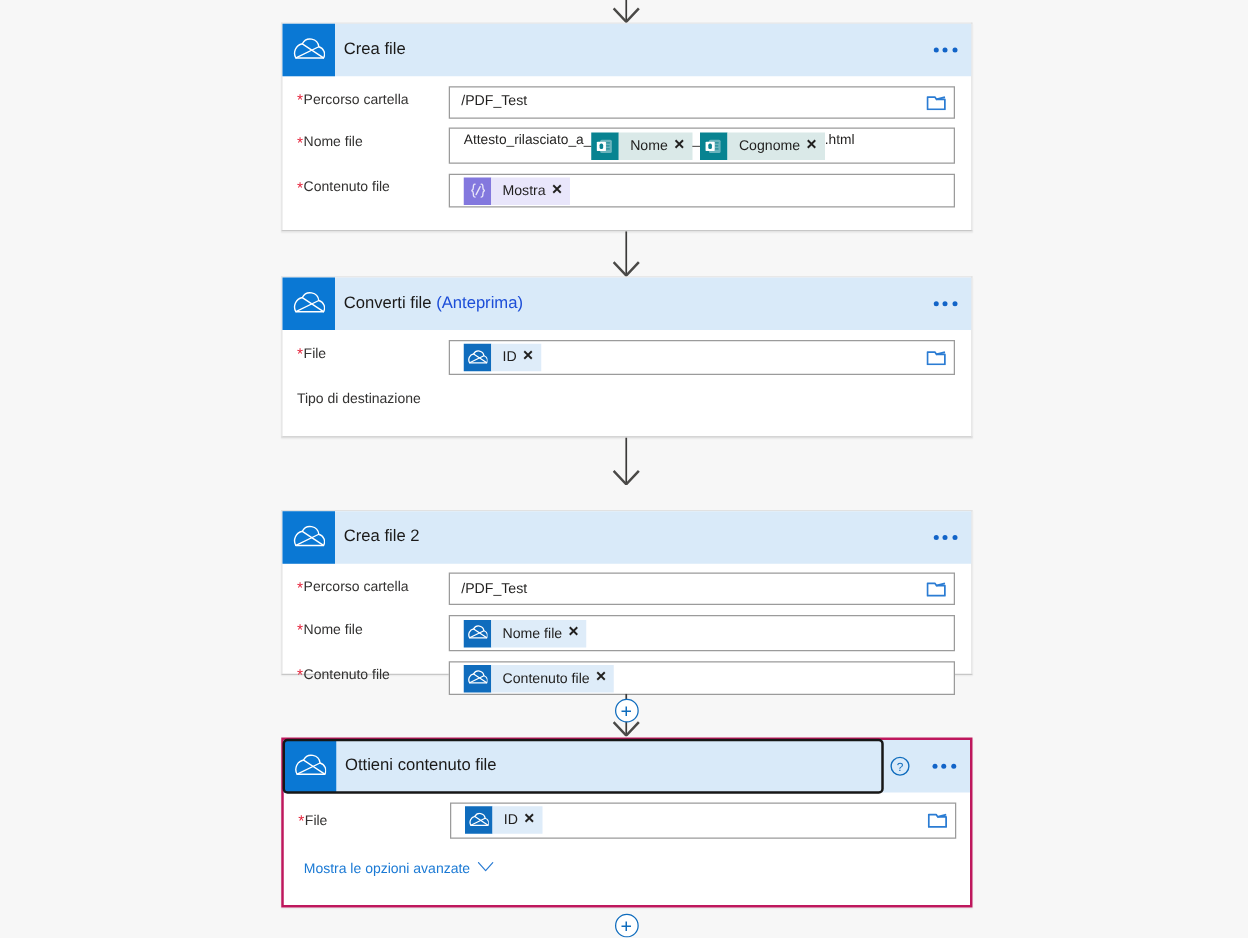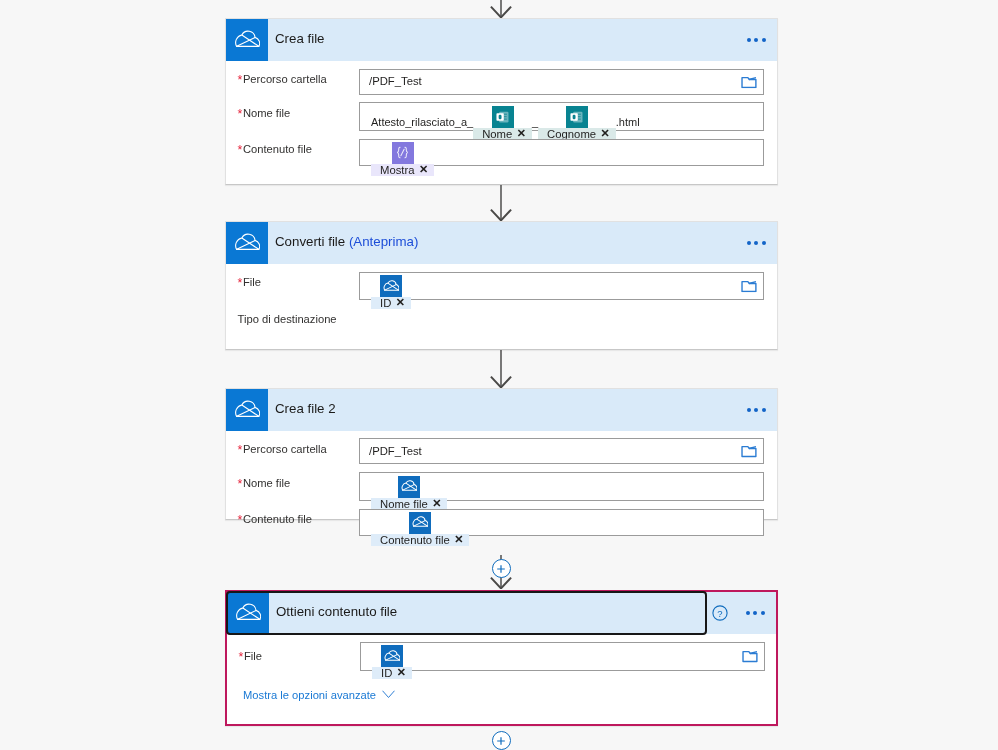--- a/index.html
+++ b/index.html
@@ -34,22 +34,22 @@
   .flabel .req{color:#e5223a;font-size:12.5px;position:relative;top:1px;margin-right:1px;letter-spacing:-0.5px;}
   .fbox{position:absolute;left:133px;box-sizing:border-box;background:#fff;
         border:1px solid #9b9b9b;display:flex;align-items:center;}
   .fbox .txt{font-size:11.3px;color:#201f1e;padding-left:9px;line-height:13px;}
   .picker{position:absolute;right:6px;top:50%;transform:translateY(-50%);
           display:flex;align-items:center;}
   .chev{position:absolute;right:16px;top:50%;transform:translateY(-50%);
         display:flex;align-items:center;}
 
   
-  .tokrow{display:flex;align-items:flex-end;padding-left:11px;}
-  .token{display:inline-flex;align-items:center;height:22px;flex-direction:column;}
+  .tokrow{display:flex;align-items:flex-start;padding-left:11px;}
+  .token{display:inline-flex;align-items:center;height:22px;}
   .token .tico{width:22px;height:22px;display:flex;align-items:center;
                justify-content:center;flex:0 0 22px;}
   .token .tlabel{display:inline-flex;align-items:center;height:22px;
                  padding:0 6px 0 9px;font-size:11.3px;color:#201f1e;
                  white-space:nowrap;}
   .token .tx{font-size:11px;font-weight:bold;margin-left:4.5px;color:#201f1e;
              line-height:1;font-family:"Liberation Sans",sans-serif;position:relative;top:-0.5px;}
   .tok-forms .tico{background:#088391;}
   .tok-forms .tlabel{background:#dae9e8;}
   .tok-onedrive .tico{background:#0f6cbd;}
@@ -219,21 +219,21 @@
               <g fill="none" stroke="#2b7cd3" stroke-width="1.5" stroke-linejoin="round">
                 <path d="M1.0 13.2 V2.6 H7.3 L8.8 4.6 H15.9 V13.2 Z"></path>
                 <path d="M8.4 4.6 L16.0 2.6"></path>
               </g>
             </svg>
           </div>
         </div>
         <div class="flabel" style="top: 47.9px; left: 11.5px;"><span>Tipo di destinazione</span></div>
       </div>
     </div>
-    <div class="card" style="top: 388px; height: 132px;">
+    <div class="card" style="top: 408px; height: 132px;">
       <div class="card-head">
         <div class="head-main">
           <div class="icon-box">
             <svg width="26.5" height="20.0075" viewBox="0 0 36 27.2">
               <g fill="none" stroke="#ffffff" stroke-width="1.5" stroke-linejoin="round" stroke-linecap="round">
                 <path d="M3.6 22.3 A10.54 10.54 0 0 1 10.66 6.8 A9.53 9.53 0 0 1 28.6 10.06 A8.38 8.38 0 0 1 33.76 22.3 Z"></path>
                 <path d="M10.66 6.9 L33.7 22.2"></path>
                 <path d="M28.6 10.06 L3.7 22.2"></path>
               </g>
             </svg>

